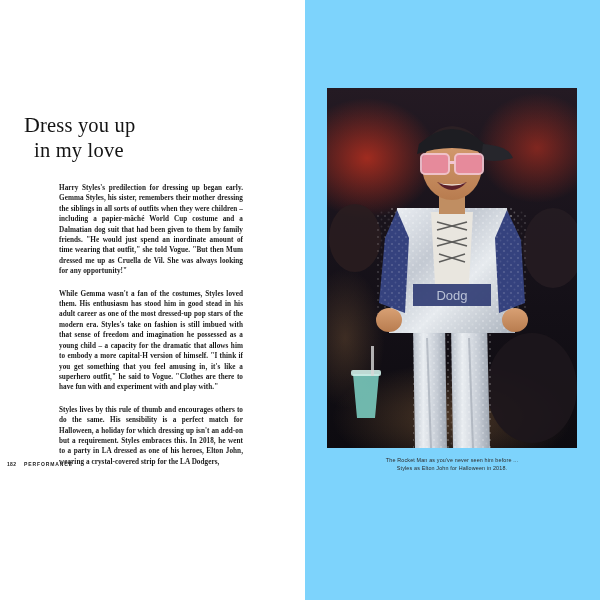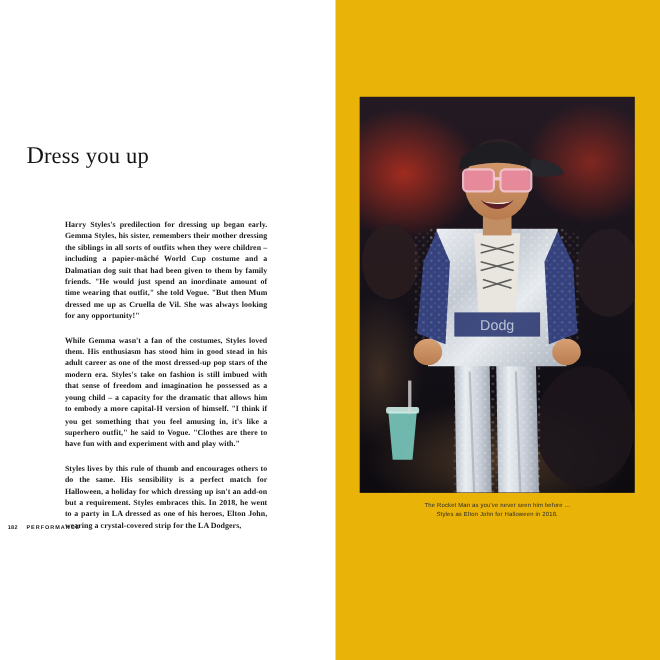--- a/index.html
+++ b/index.html
@@ -23,21 +23,21 @@
     position: absolute;
     left: 0;
     top: 0;
     width: 305px;
     height: 600px;
     background: #ffffff;
   }
   .left-inner {
     position: absolute;
     left: 0;
-    top: 16px;
+    top: 0;
     width: 305px;
     height: 432px;
   }
   .headline {
     position: absolute;
     left: 24px;
     top: 112px;
     width: 230px;
     font-family: "Liberation Serif", serif;
     font-size: 20.5px;
@@ -92,21 +92,21 @@
     letter-spacing: 0.9px;
   }
 
   
   .right-page {
     position: absolute;
     left: 305px;
     top: 0;
     width: 295px;
     height: 600px;
-    background: #eab308;
+    background: #7dd3fc;
   }
   .photo-frame {
     position: absolute;
     left: 22px;
     top: 88px;
     width: 250px;
     height: 360px;
     background: #17131a;
     overflow: hidden;
   }
@@ -129,20 +129,21 @@
 </head>
 <body>
 
 <div class="page">
 
   <div class="left-page">
     <div class="left-inner">
 
       <div class="headline">
         <span class="dropcap">D</span><span>ress you up</span>
+        <span class="line2">in my love</span>
       </div>
 
       <div class="body-col">
         <p>Harry Styles's predilection for dressing up began early. Gemma Styles, his sister, remembers their mother dressing the siblings in all sorts of outfits when they were children – including a papier-mâché World Cup costume and a Dalmatian dog suit that had been given to them by family friends. "He would just spend an inordinate amount of time wearing that outfit," she told Vogue. "But then Mum dressed me up as Cruella de Vil. She was always looking for any opportunity!"</p>
         <p>While Gemma wasn't a fan of the costumes, Styles loved them. His enthusiasm has stood him in good stead in his adult career as one of the most dressed-up pop stars of the modern era. Styles's take on fashion is still imbued with that sense of freedom and imagination he possessed as a young child – a capacity for the dramatic that allows him to embody a more capital-H version of himself. "I think if you get something that you feel amusing in, it's like a superhero outfit," he said to Vogue. "Clothes are there to have fun with and experiment with and play with."</p>
         <p>Styles lives by this rule of thumb and encourages others to do the same. His sensibility is a perfect match for Halloween, a holiday for which dressing up isn't an add-on but a requirement. Styles embraces this. In 2018, he went to a party in LA dressed as one of his heroes, Elton John, wearing a crystal-covered strip for the LA Dodgers,</p>
       </div>
 
       <div class="folio">182</div>
       <div class="running-head">PERFORMANCE</div>

